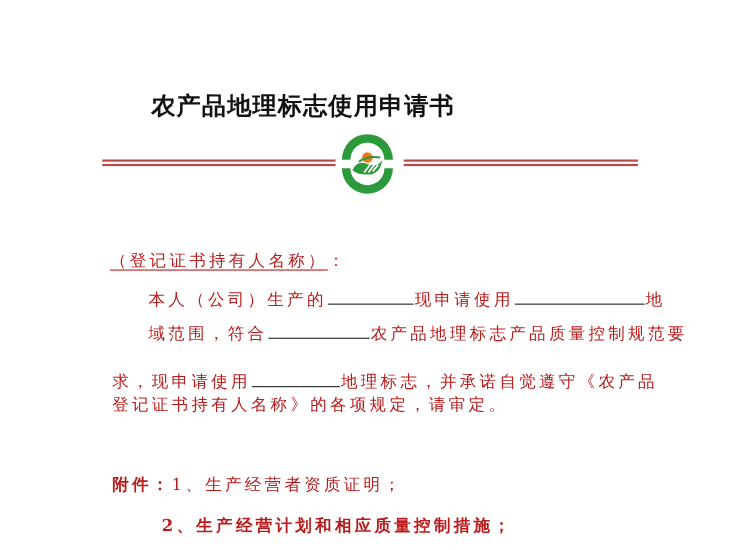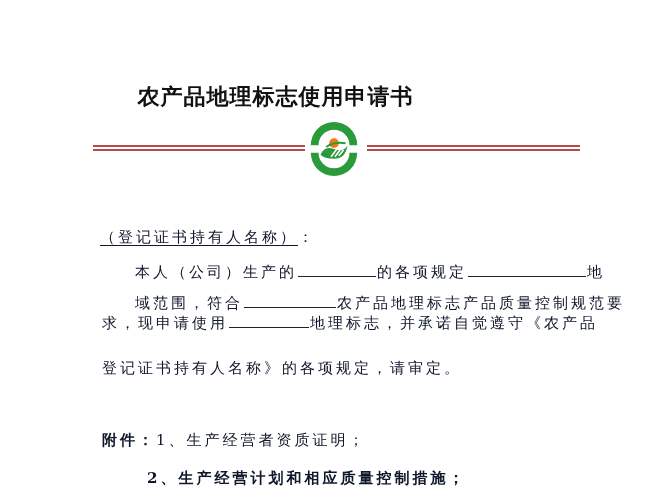--- a/index.html
+++ b/index.html
@@ -8,21 +8,21 @@
   .title { position: absolute; left: 0; width: 551px; top: 82px; text-align: center;
            font-family: "DejaVu Sans", "Liberation Sans", sans-serif; font-weight: bold;
            font-size: 22px; letter-spacing: 1px; color: #111; }
   .rule { position: absolute; height: 6px; }
   .rule .l1, .rule .l2 { position: absolute; left: 0; right: 0; height: 2px; background: #b84a4a; }
   .rule .l1 { top: 0; }
   .rule .l2 { top: 4px; }
   .rule-left { left: 93px; width: 212px; top: 145px; }
   .rule-right { left: 367px; width: 213px; top: 145px; }
   .logo { position: absolute; left: 305px; top: 120px; width: 58px; height: 58px; }
-  .line { position: absolute; left: 102px; font-size: 15px; letter-spacing: 3px; white-space: nowrap; color: #0f172a; }
+  .line { position: absolute; left: 102px; font-size: 15px; letter-spacing: 3px; white-space: nowrap; color: #b91c1c; }
   .u { text-decoration: underline; text-underline-offset: 3px; }
   .blank { display: inline-block; border-bottom: 1.5px solid #222; height: 15px; vertical-align: baseline; margin: 0 1px; }
   .bold { font-weight: bold; font-family: "DejaVu Sans", "Liberation Sans", sans-serif; }
 </style>
 </head>
 <body>
 
 <div class="title">农产品地理标志使用申请书</div>
 
 <div class="rule rule-left">
@@ -42,28 +42,28 @@
   <path d="M16 36 Q20 26 30 30 Q40 34 44 26 Q42 40 30 40 Q20 40 16 36 Z" fill="#2a9a3a"></path>
   <path d="M22 28 Q30 22 42 24" stroke="#2a9a3a" stroke-width="2" fill="none"></path>
   <path d="M27 38 L33 30 M31 38 L37 30 M35 37 L40 31" stroke="#ffffff" stroke-width="1.6" fill="none"></path>
 </svg>
 
 <div class="line" style="top:228px; left:100px;">
   <span class="u">（登记证书持有人名称）</span><span>：</span>
 </div>
 
 <div class="line" style="top:261px; left:135px;">
-  <span>本人（公司）生产的</span><span class="blank" style="width:78px;"></span><span>的各项规定</span><span class="blank" style="width:118px;"></span><span>地</span>
+  <span>本人（公司）生产的</span><span class="blank" style="width:78px;"></span><span>现申请使用</span><span class="blank" style="width:118px;"></span><span>地</span>
 </div>
 
 <div class="line" style="top:292px;margin-left:33px;">
   <span>域范围，符合</span><span class="blank" style="width:92px;"></span><span>农产品地理标志产品质量控制规范要</span>
 </div>
 
-<div class="line" style="top:312px;">
+<div class="line" style="top:336px;">
   <span>求，现申请使用</span><span class="blank" style="width:80px;"></span><span>地理标志，并承诺自觉遵守《农产品</span>
 </div>
 
 <div class="line" style="top:359px;">登记证书持有人名称》的各项规定，请审定。</div>
 
 <div class="line" style="top:431px;">
   <span class="bold">附件：</span><span>1、生产经营者资质证明；</span>
 </div>
 
 <div class="line" style="top:469px; left:147px;font-weight:bold;">

